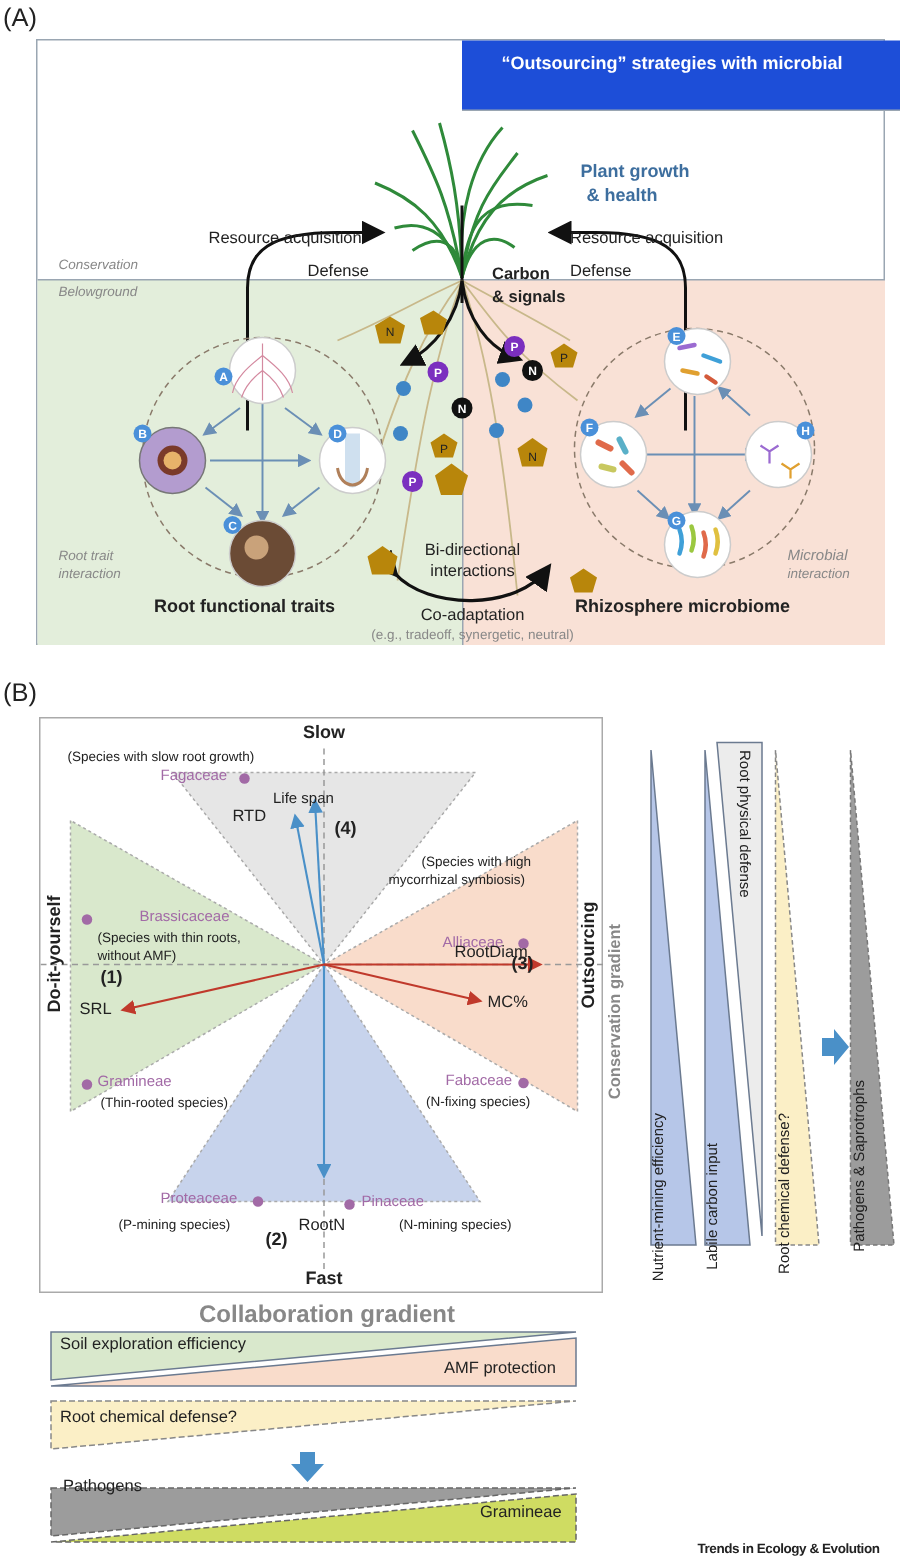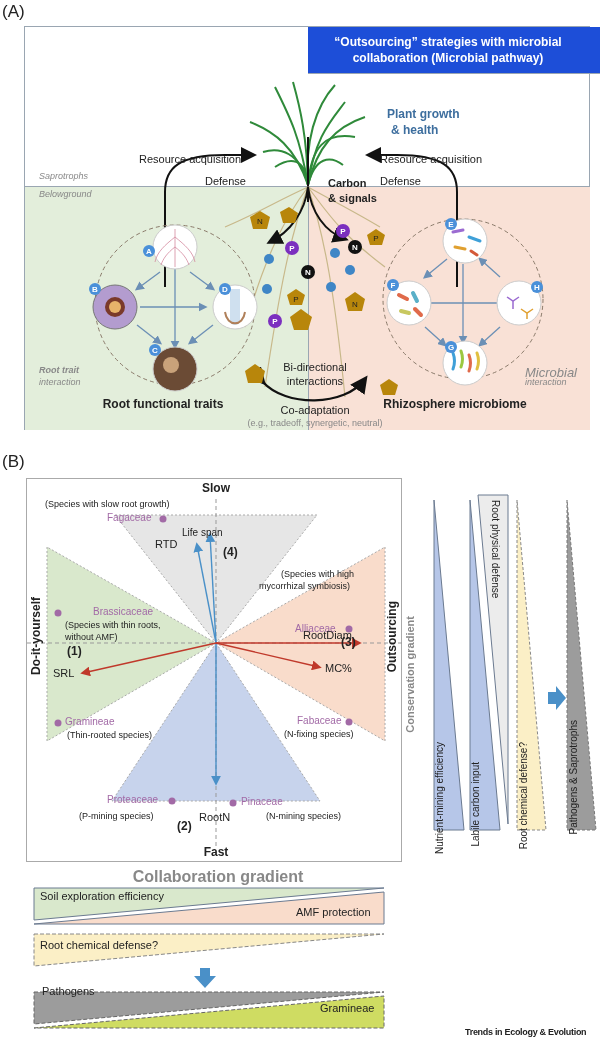--- a/index.html
+++ b/index.html
@@ -14,21 +14,20 @@
 </style>
 </head>
 <body>
 
 <div class="t panel-label" style="left:2px;top:2px;">(A)</div>
 
 <div class="abs" style="left:24px;top:26px;width:566px;height:404px;border:1px solid #9aa6b2;box-sizing:border-box;background:#fff;">
 
   <div class="abs" style="left:283px;top:0;width:314px;height:46px;background:#1d4ed8;border-bottom:1px solid #9aa6b2;color:#fff;">
     <div class="t c" style="left:140px;top:8px;font-size:12px;font-weight:bold;color:#fff;">“Outsourcing” strategies with microbial</div>
-    <div class="t c" style="left:140px;top:24px;font-size:12px;font-weight:bold;color:#fff;">collaboration (Microbial pathway)</div>
   </div>
 
   <div class="abs" style="left:0;top:159px;width:283px;height:243px;background:#e3eedb;border-top:1px solid #9aa6b2;"></div>
   <div class="abs" style="left:283px;top:159px;width:281px;height:243px;background:#f9e1d6;border-top:1px solid #9aa6b2;border-left:1px solid #9aa6b2;"></div>
 
   <svg class="abs" style="left:0;top:0;" width="566" height="404">
     <defs>
       <marker id="ah" markerWidth="8" markerHeight="8" refX="6" refY="4" orient="auto">
           <path d="M0,0 L8,4 L0,8 z" fill="#111"></path>
         </marker>
@@ -180,25 +179,25 @@
   </svg>
 
   <div class="t" style="left:362px;top:80px;font-size:12px;font-weight:bold;color:#3d6e9e;">Plant growth</div>
   <div class="t" style="left:366px;top:96px;font-size:12px;font-weight:bold;color:#3d6e9e;">&amp; health</div>
   <div class="t" style="left:114px;top:126px;font-size:11px;">Resource acquisition</div>
   <div class="t" style="left:180px;top:148px;font-size:11px;">Defense</div>
   <div class="t" style="left:355px;top:126px;font-size:11px;">Resource acquisition</div>
   <div class="t" style="left:355px;top:148px;font-size:11px;">Defense</div>
   <div class="t" style="left:303px;top:150px;font-size:11px;font-weight:bold;">Carbon</div>
   <div class="t" style="left:303px;top:165px;font-size:11px;font-weight:bold;">&amp; signals</div>
-  <div class="t" style="left:14px;top:144px;font-size:9px;font-style:italic;color:#888;">Saprotrophs</div>
+  <div class="t" style="left:14px;top:144px;font-size:9px;font-style:italic;color:#888;">Conservation</div>
   <div class="t" style="left:14px;top:162px;font-size:9px;font-style:italic;color:#888;">Belowground</div>
-  <div class="t" style="left:14px;top:338px;font-size:9px;font-style:italic;color:#888;font-weight:bold;">Root trait</div>
+  <div class="t" style="left:14px;top:338px;font-size:9px;font-style:italic;color:#888;">Root trait</div>
   <div class="t" style="left:14px;top:350px;font-size:9px;font-style:italic;color:#888;">interaction</div>
-  <div class="t" style="left:500px;top:338px;font-size:13px;font-style:italic;color:#888;">Microbial</div>
+  <div class="t" style="left:500px;top:338px;font-size:10px;font-style:italic;color:#888;">Microbial</div>
   <div class="t" style="left:500px;top:350px;font-size:9px;font-style:italic;color:#888;">interaction</div>
   <div class="t c" style="left:138px;top:370px;font-size:12px;font-weight:bold;">Root functional traits</div>
   <div class="t c" style="left:430px;top:370px;font-size:12px;font-weight:bold;">Rhizosphere microbiome</div>
   <div class="t c" style="left:290px;top:334px;font-size:11px;">Bi-directional</div>
   <div class="t c" style="left:290px;top:348px;font-size:11px;">interactions</div>
   <div class="t c" style="left:290px;top:377px;font-size:11px;">Co-adaptation</div>
   <div class="t c" style="left:290px;top:391px;font-size:9px;color:#888;">(e.g., tradeoff, synergetic, neutral)</div>
 </div>
 
 <div class="t panel-label" style="left:2px;top:452px;">(B)</div>

